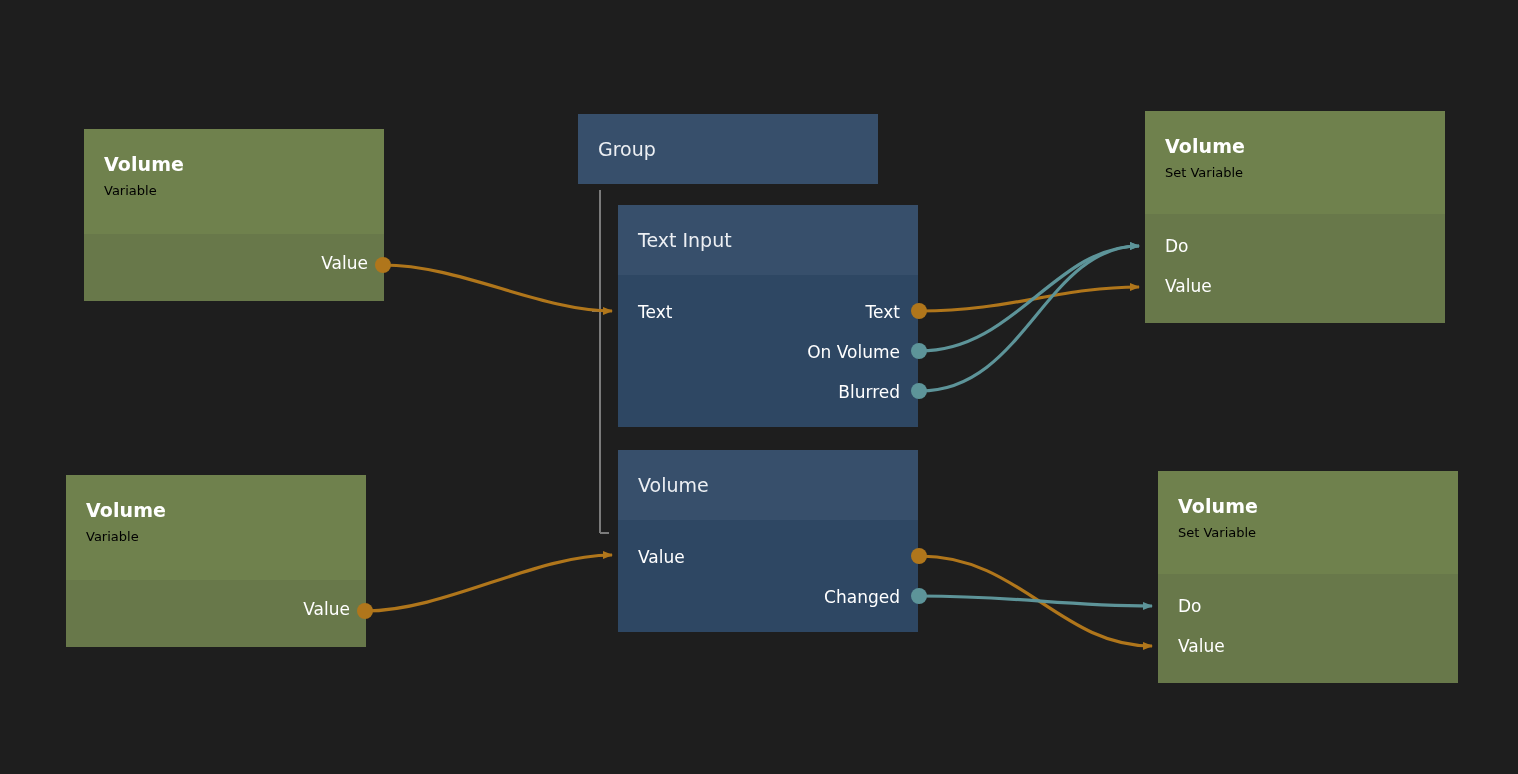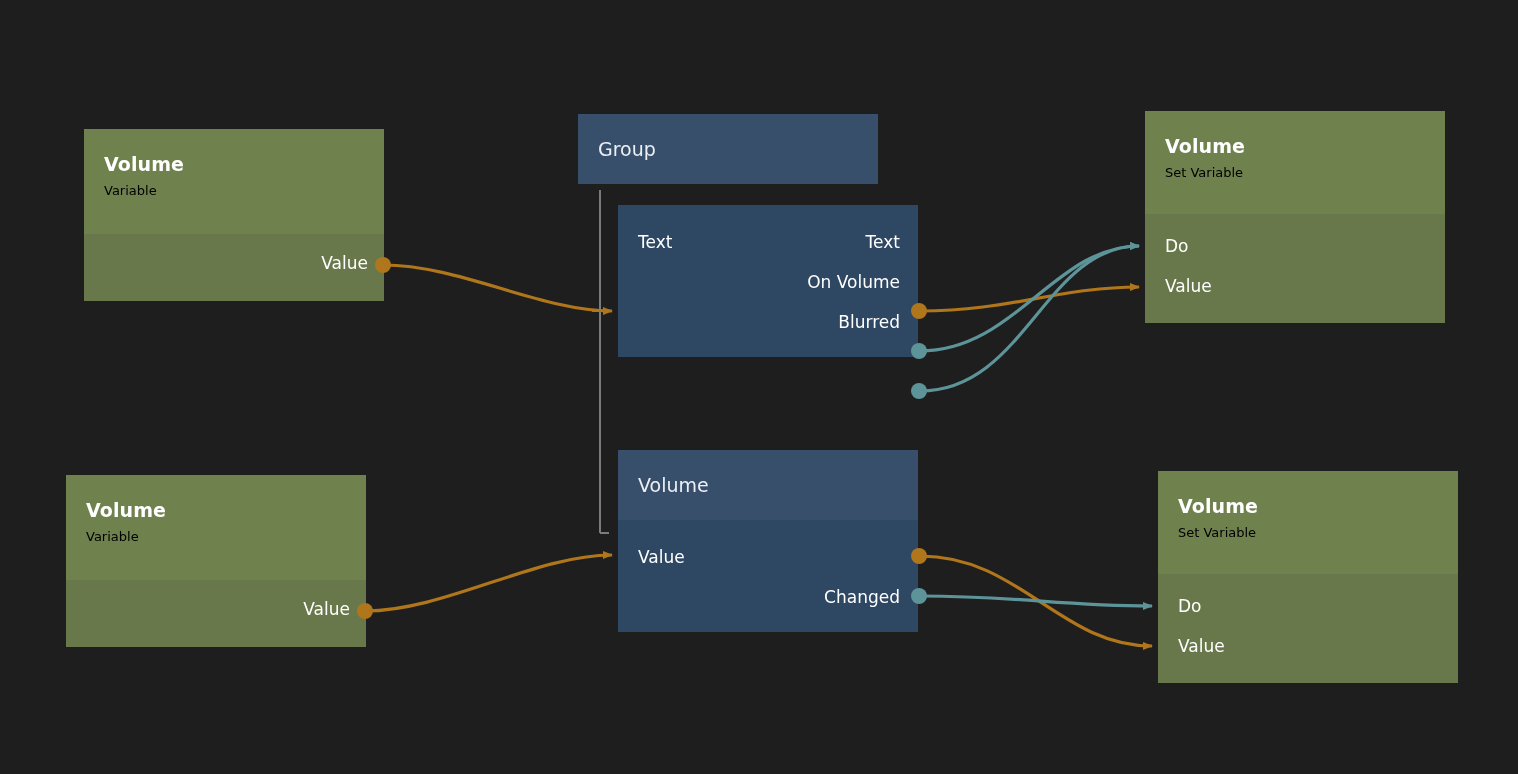--- a/index.html
+++ b/index.html
@@ -119,20 +119,23 @@
   </div>
   <div class="dot" style="left:357px;top:603px;width:16px;height:16px;background:#b0761b;"></div>
 
   <div class="node blue" style="left:578px;top:114px;width:300px;height:70px;">
     <div class="hdr" style="height:70px;">
       <div class="plaintitle" style="left:20px;top:24px;">Group</div>
     </div>
   </div>
 
   <div class="node blue" style="left:618px;top:205px;width:300px;height:222px;">
+    <div class="hdr" style="height:70px;">
+      <div class="plaintitle" style="left:20px;top:24px;">Text Input</div>
+    </div>
     <div class="body" style="height:152px;">
       <div class="port-label" style="left:20px;top:27px;">Text</div>
       <div class="port-label right" style="right:18px;top:27px;">Text</div>
       <div class="port-label right" style="right:18px;top:67px;">On Volume</div>
       <div class="port-label right" style="right:18px;top:107px;margin-left:12px;">Blurred</div>
     </div>
   </div>
   <div class="dot" style="left:911px;top:303px;width:16px;height:16px;background:#b0761b;"></div>
   <div class="dot" style="left:911px;top:343px;width:16px;height:16px;background:#5d9499;"></div>
   <div class="dot" style="left:911px;top:383px;width:16px;height:16px;background:#5d9499;"></div>

